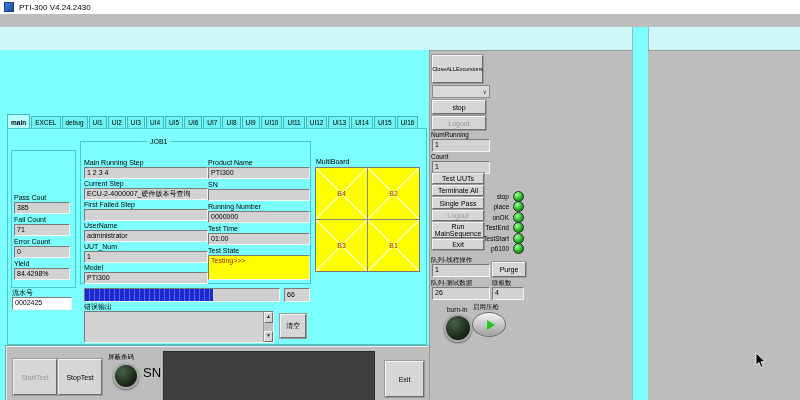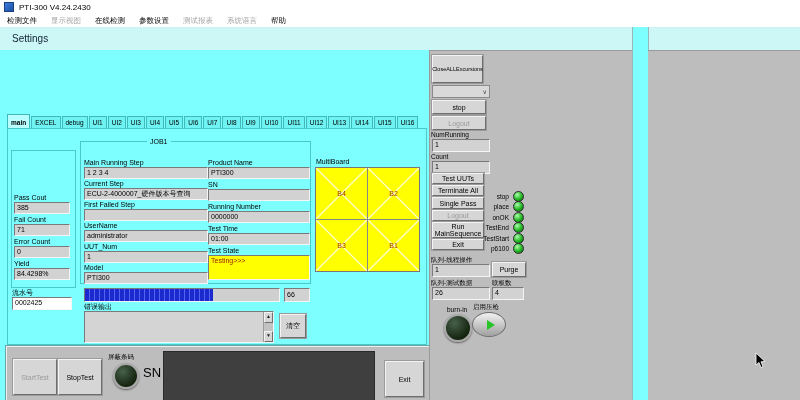--- a/index.html
+++ b/index.html
@@ -63,32 +63,22 @@
 </head>
 <body>
 
 <div id="app">
 
   <div id="titlebar" class="abs">
     <span id="appicon"></span>
     <span>PTI-300 V4.24.2430</span>
   </div>
 
-  <div id="menubar" class="abs">
-      <div class="menu-item">检测文件</div>
-      <div class="menu-item disabled">显示视图</div>
-      <div class="menu-item">在线检测</div>
-      <div class="menu-item">参数设置</div>
-      <div class="menu-item disabled">测试报表</div>
-      <div class="menu-item disabled">系统语言</div>
-      <div class="menu-item">帮助</div>
-    </div>
 
   <div id="tabrow" class="abs">
-      <div class="main-tab">Settings</div>
     </div>
 
   <div id="page" class="abs">
     <div id="subtabs" class="abs">
         <div class="subtab active">main</div>
         <div class="subtab">EXCEL</div>
         <div class="subtab">debug</div>
         <div class="subtab">UI1</div>
         <div class="subtab">UI2</div>
         <div class="subtab">UI3</div>

